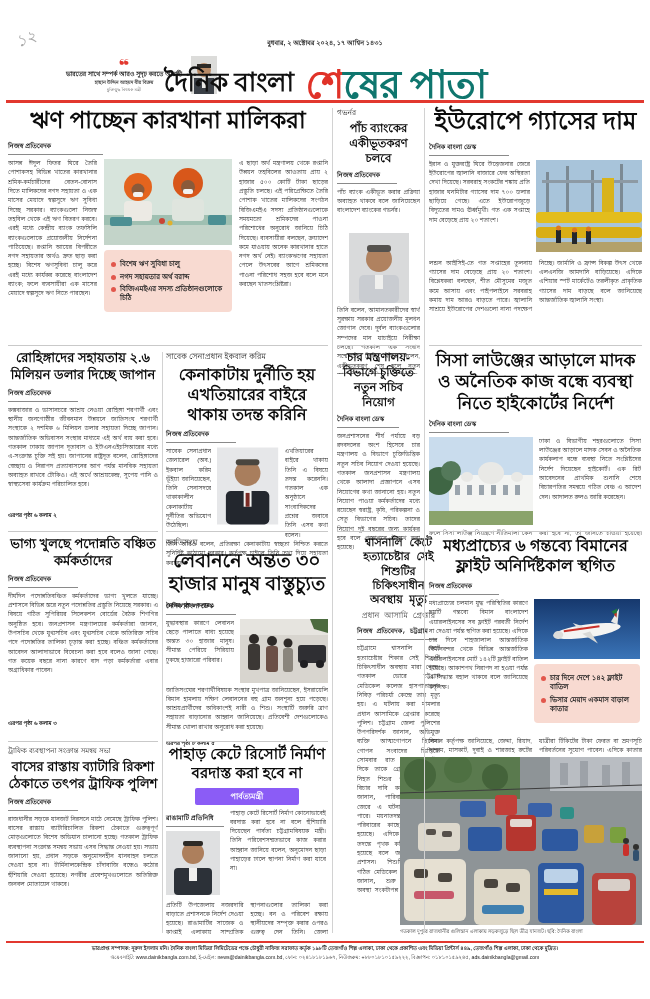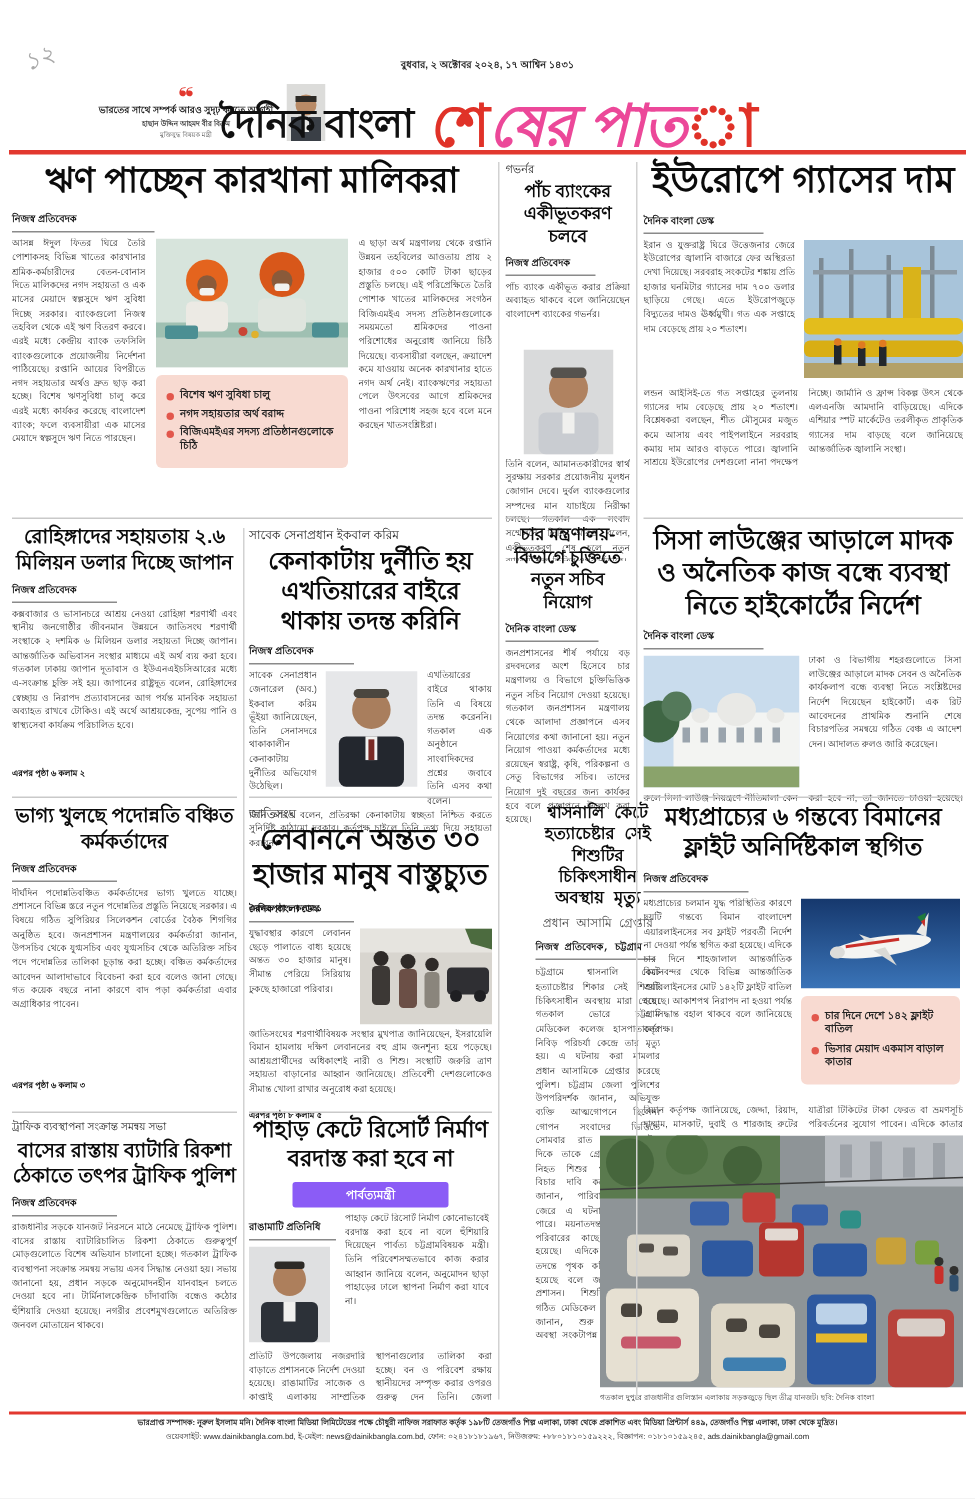--- a/index.html
+++ b/index.html
@@ -21,21 +21,21 @@
   .dot{width:5px;height:5px;border-radius:50%;background:#e2574c;margin:3px 4px 0 0;flex:0 0 auto;}
   .bullet-label{font-size:7px;font-weight:bold;line-height:1.35;color:#222;}
   .tealbox{background:#8b5cf6;color:#fff;text-align:center;font-size:8px;font-weight:bold;
            padding:2px 0;border-radius:2px;}
   .photo{display:block;}
   .caption{font-size:5px;color:#333;}
   .masthead{display:flex;justify-content:center;align-items:center;gap:12px;left:0;right:0;}
   .brand{font-size:26px;font-weight:800;color:#101010;letter-spacing:-0.5px;}
   .logo{font-size:39px;font-weight:900;letter-spacing:-1px;line-height:1;}
   .logo .red{color:#e03228;}
-  .logo .blk{color:#ec4899;font-style:italic;}
+  .logo .blk{color:#0f766e;}
   .dateline{left:0;right:0;text-align:center;font-size:6.5px;font-weight:bold;color:#222;}
   .pageno{font-size:16px;color:#a9a9a9;transform:rotate(-22deg);font-style:italic;}
   .quote-box{display:flex;gap:5px;align-items:flex-end;}
   .quote-mark{color:#e2382f;font-size:15px;line-height:10px;text-align:center;}
   .quote-text{font-size:6.2px;font-weight:bold;text-align:center;line-height:1.35;color:#222;}
   .quote-attr1{font-size:4.8px;font-weight:bold;text-align:center;color:#333;margin-top:1px;}
   .quote-attr2{font-size:4.4px;text-align:center;color:#555;}
   .subhead{font-size:8px;text-align:center;color:#444;margin-top:2px;}
   .footer-line{left:0;right:0;text-align:center;font-size:5.2px;color:#222;}
 </style>

